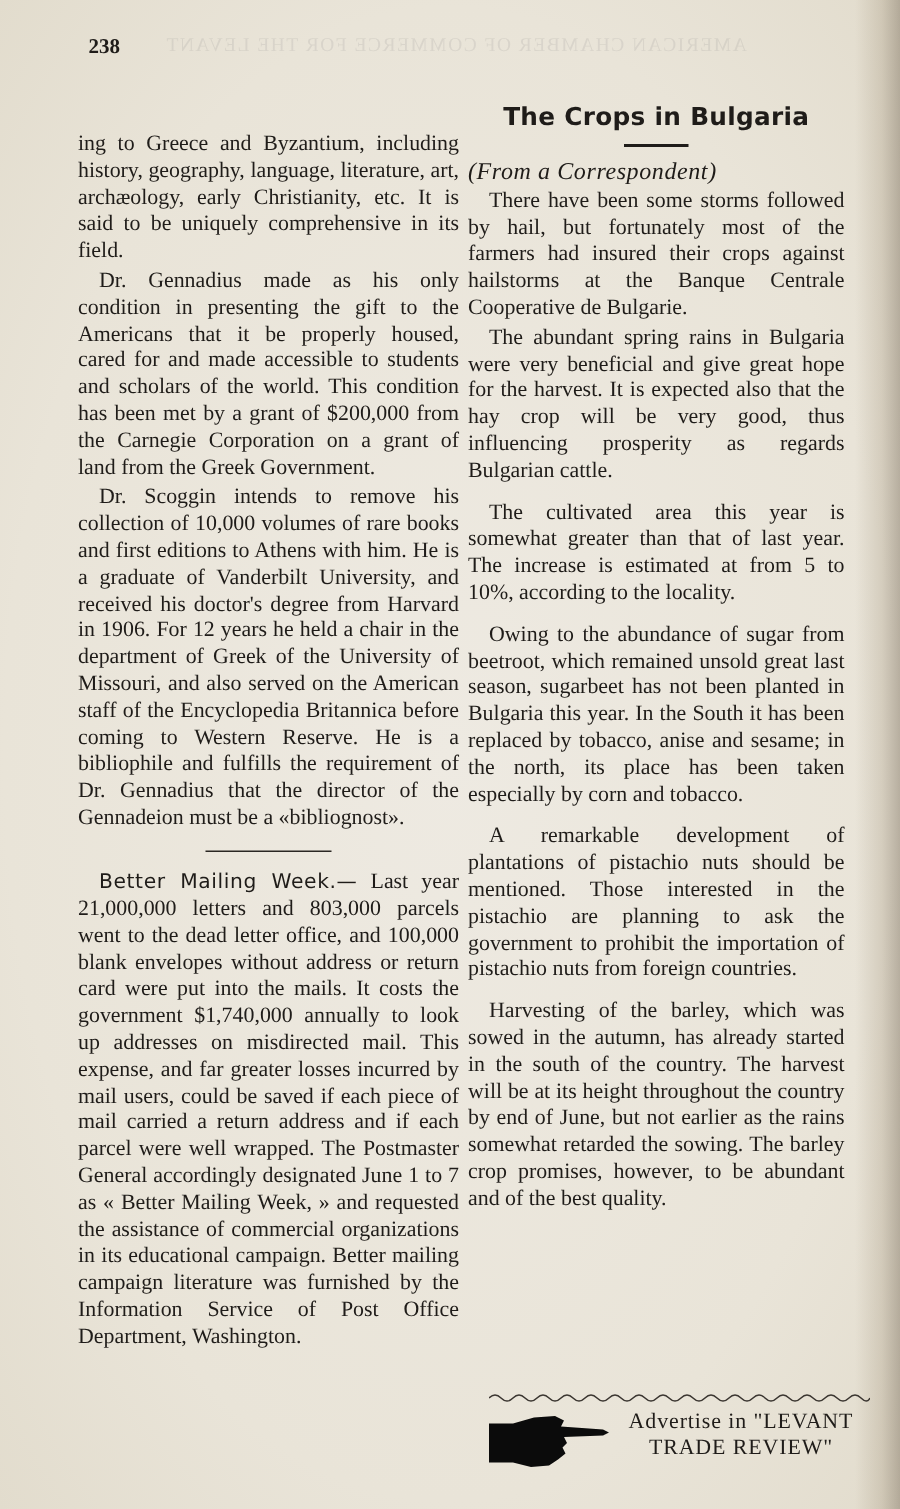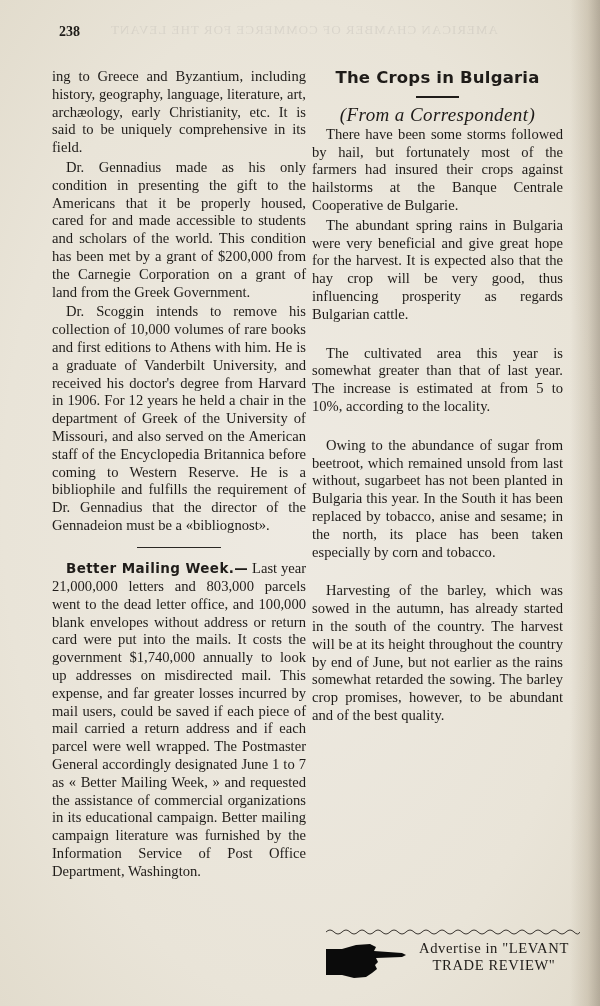--- a/index.html
+++ b/index.html
@@ -32,40 +32,40 @@
     position: absolute; left: 191px; top: 0;
     font-family: "Liberation Serif", serif; font-weight: bold; font-size: 14px;
     letter-spacing: 0.6px;
   }
   .col {
     position: absolute; top: 68px;
     font-family: "Liberation Serif", serif;
     font-size: 14.6px; line-height: 17.8px;
     text-align: justify; hyphens: none;
   }
-  .col-left { left: 52px; width: 254px; }
+  .col-left { left: 52px; width: 254px; margin-top: 20px; }
   .col-right { left: 312px; width: 251px; top: 66px; }
   .col p { margin: 0; text-indent: 0; }
   .col p.indent { text-indent: 14px; }
   .col p + p { margin-top: 2px; }
   .title {
     font-family: "DejaVu Sans", sans-serif; font-weight: bold; font-size: 16.5px;
     text-align: center; letter-spacing: 0.2px; margin: 0; line-height: 24px;
   }
   .rule-short { width: 43px; height: 2px; background: #1f1c19; margin: 6px auto 8px auto; }
   .rule-left { width: 84px; height: 1.5px; background: #2a2723; margin: 12px auto 12px auto; }
   .byline {
-    font-style: italic; text-align: center; font-size: 19px; margin: 0 0 10px 0;
+    font-style: italic; font-size: 16px; margin: 0 0 10px 0;
     letter-spacing: 0.4px;
   }
   .runin {
-    font-family: "DejaVu Sans", sans-serif; font-weight: bold; font-size: 13.5px;
+    font-family: "DejaVu Sans", sans-serif; font-weight: normal; font-size: 13.5px;
     letter-spacing: 0.4px;
   }
-  .col-right p.gap { margin-top: 21px; }
+  .col-right p.gap { margin-top: 10px; }
   .wavy {
     position: absolute; left: 326px; top: 927px; width: 254px; height: 10px;
   }
   .ad {
     position: absolute; left: 326px; top: 940px; width: 256px; height: 40px;
   }
   .hand-icon { position: absolute; left: 0; top: 3px; width: 80px; height: 36px; }
   .ad-text {
     position: absolute; left: 82px; top: 0; width: 172px;
     font-family: "Liberation Serif", serif; font-size: 14.6px; line-height: 17px;
@@ -92,21 +92,22 @@
     <p class="indent"><span class="runin">Better Mailing Week.—</span><span> Last year 21,000,000 letters and 803,000 parcels went to the dead letter office, and 100,000 blank envelopes without address or return card were put into the mails. It costs the government $1,740,000 annually to look up addresses on misdirected mail. This expense, and far greater losses incurred by mail users, could be saved if each piece of mail carried a return address and if each parcel were well wrapped. The Postmaster General accordingly designated June 1 to 7 as « Better Mailing Week, » and requested the assistance of commercial organizations in its educational campaign. Better mailing campaign literature was furnished by the Information Service of Post Office Department, Washington.</span></p>
   </div>
 
   <div class="col col-right">
     <h2 class="title">The Crops in Bulgaria</h2>
     <div class="rule-short"></div>
     <p class="byline">(From a Correspondent)</p>
     <p class="indent">There have been some storms followed by hail, but fortunately most of the farmers had insured their crops against hailstorms at the Banque Centrale Cooperative de Bulgarie.</p>
     <p class="indent">The abundant spring rains in Bulgaria were very beneficial and give great hope for the harvest. It is expected also that the hay crop will be very good, thus influencing prosperity as regards Bulgarian cattle.</p>
     <p class="indent gap">The cultivated area this year is somewhat greater than that of last year. The increase is estimated at from 5 to 10%, according to the locality.</p>
-    <p class="indent gap">Owing to the abundance of sugar from beetroot, which remained unsold from last without, sugarbeet has not been planted in Bulgaria this year. In the South it has been replaced by tobacco, anise and sesame; in the north, its place has been taken especially by corn and tobacco.</p>
+    <p class="indent gap">Owing to the abundance of sugar from beetroot, which remained unsold great last season, sugarbeet has not been planted in Bulgaria this year. In the South it has been replaced by tobacco, anise and sesame; in the north, its place has been taken especially by corn and tobacco.</p>
+    <p class="indent gap">A remarkable development of plantations of pistachio nuts should be mentioned. Those interested in the pistachio are planning to ask the government to prohibit the importation of pistachio nuts from foreign countries.</p>
     <p class="indent gap">Harvesting of the barley, which was sowed in the autumn, has already started in the south of the country. The harvest will be at its height throughout the country by end of June, but not earlier as the rains somewhat retarded the sowing. The barley crop promises, however, to be abundant and of the best quality.</p>
   </div>
 
   <svg class="wavy" viewBox="0 0 254 10">
     <path d="M0 5 Q 4 1 8 5 T 16 5 T 24 5 T 32 5 T 40 5 T 48 5 T 56 5 T 64 5 T 72 5 T 80 5 T 88 5 T 96 5 T 104 5 T 112 5 T 120 5 T 128 5 T 136 5 T 144 5 T 152 5 T 160 5 T 168 5 T 176 5 T 184 5 T 192 5 T 200 5 T 208 5 T 216 5 T 224 5 T 232 5 T 240 5 T 248 5 T 254 5" fill="none" stroke="#3a3530" stroke-width="1"></path>
   </svg>
 
   <div class="ad">
     <svg class="hand-icon" viewBox="0 0 80 36">
       <path d="M0 6 L16 6 L30 2 L44 1 L50 4 L48 8 L76 10 L80 12 L76 14 L50 15 L52 19 L49 22 L51 26 L46 30 L40 34 L28 35 L16 32 L0 32 Z" fill="#0b0b0b"></path>

